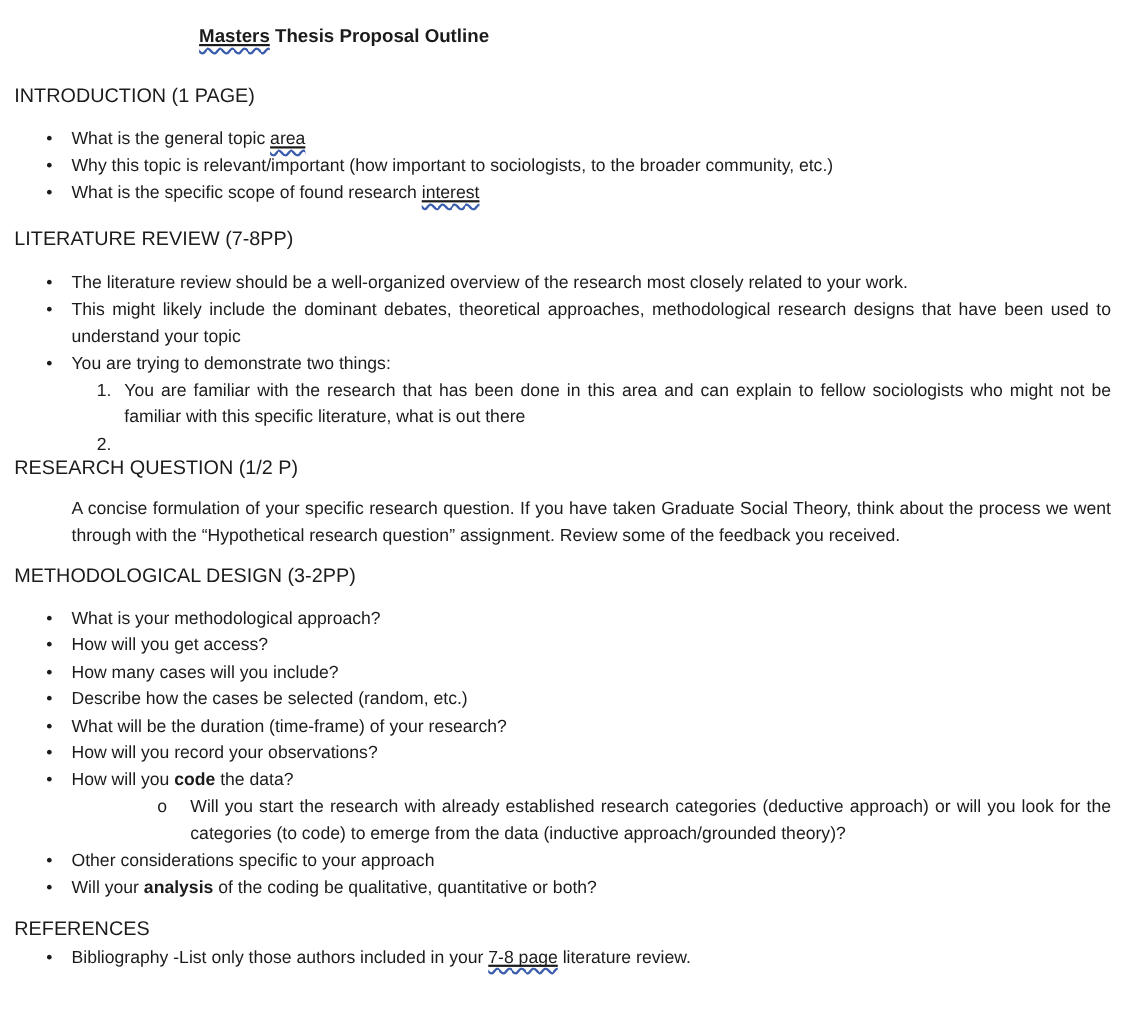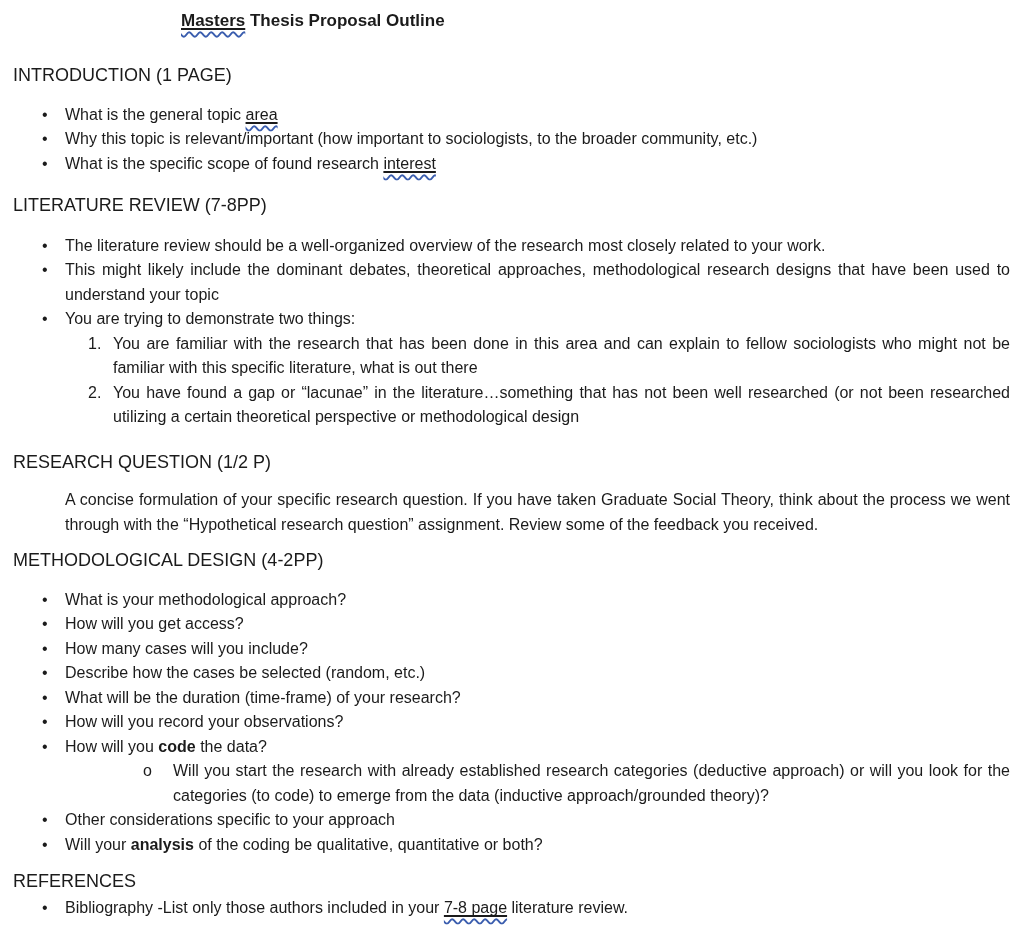--- a/index.html
+++ b/index.html
@@ -7,21 +7,21 @@
     padding: 0;
     width: 1024px;
     height: 929px;
     background: #ffffff;
     overflow: hidden;
   }
   .doc {
     box-sizing: border-box;
     width: 1024px;
     height: 929px;
-    padding: 8px 14px 0 13px;
+    padding: 20px 14px 0 13px;
     font-family: "Liberation Sans", "DejaVu Sans", sans-serif;
     font-size: 16px;
     line-height: 24.5px;
     color: #1b1b1b;
   }
   .title {
     padding-left: 168px;
     font-weight: 700;
     font-size: 17px;
     line-height: 25px;
@@ -124,31 +124,31 @@
 
   <div class="section s-lit">
     <div class="heading">LITERATURE REVIEW (7-8PP)</div>
     <ul class="bullets">
       <li>The literature review should be a well-organized overview of the research most closely related to your work.</li>
       <li>This might likely include the dominant debates, theoretical approaches, methodological research designs that have been used to understand your topic</li>
       <li>You are trying to demonstrate two things:</li>
     </ul>
     <ol class="numbered">
       <li><span class="num">1.</span><span>You are familiar with the research that has been done in this area and can explain to fellow sociologists who might not be familiar with this specific literature, what is out there</span></li>
-      <li><span class="num">2.</span><span>You have found a gap or “lacunae” in the literature…something that has not been well researched (or not been researched utilizing a certain theoretical perspective or methodological design</span></li>
+      <li><span class="num">2.</span></li>
     </ol>
   </div>
 
   <div class="section s-rq">
     <div class="heading">RESEARCH QUESTION (1/2 P)</div>
     <div class="para">A concise formulation of your specific research question. If you have taken Graduate Social Theory, think about the process we went through with the “Hypothetical research question” assignment. Review some of the feedback you received.</div>
   </div>
 
   <div class="section s-method">
-    <div class="heading">METHODOLOGICAL DESIGN (4-2PP)</div>
+    <div class="heading">METHODOLOGICAL DESIGN (3-2PP)</div>
     <ul class="bullets">
       <li><span>What is your methodological approach?</span></li>
       <li><span>How will you get access?</span></li>
       <li><span>How many cases will you include?</span></li>
       <li><span>Describe how the cases be selected (random, etc.)</span></li>
       <li><span>What will be the duration (time-frame) of your research?</span></li>
       <li><span>How will you record your observations?</span></li>
       <li><span>How will you </span><b>code</b><span> the data?</span></li>
     </ul>
     <ul class="sub">

